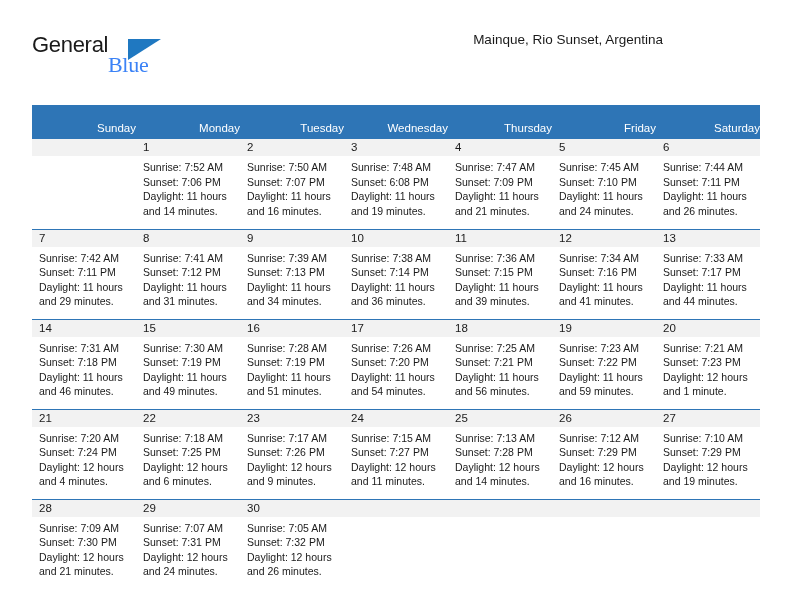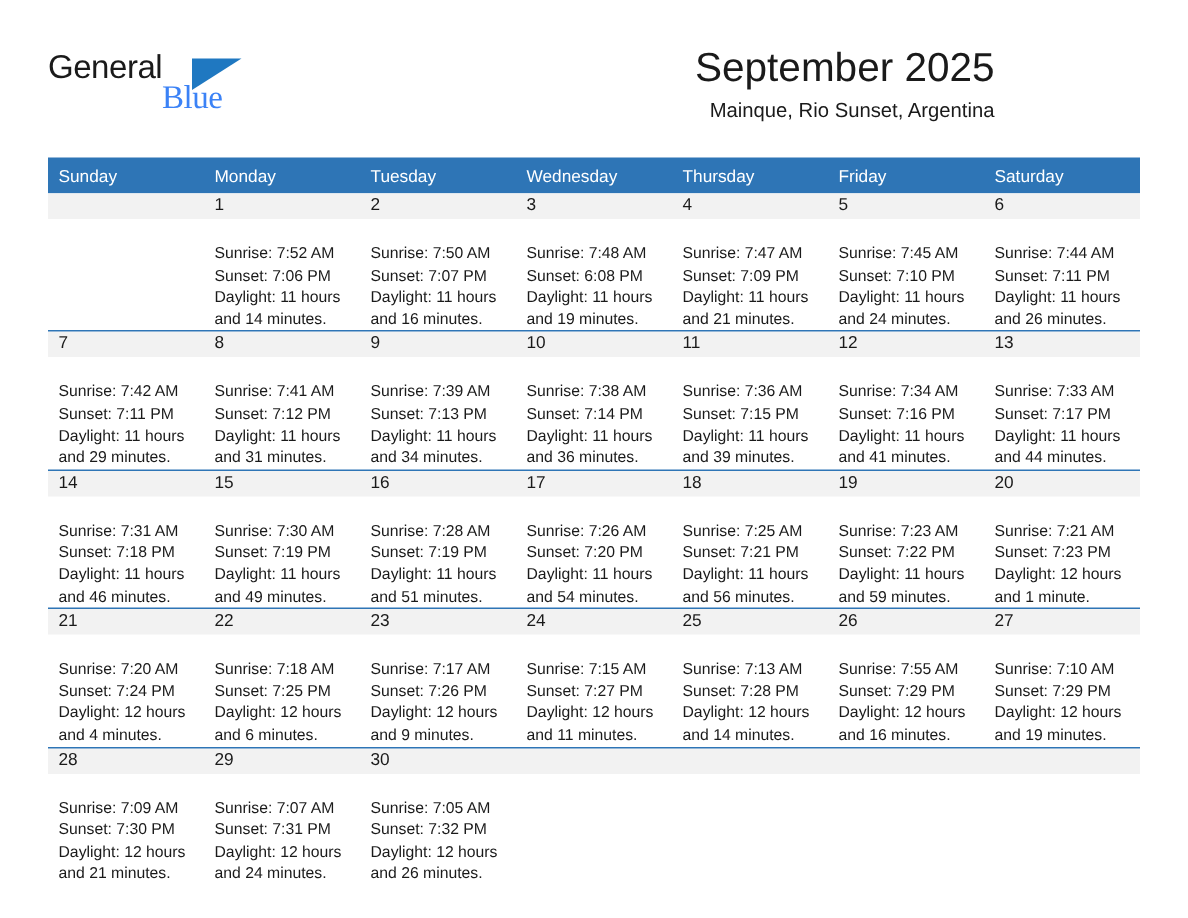--- a/index.html
+++ b/index.html
@@ -98,22 +98,22 @@
     width: 728px;
     border-collapse: collapse;
     table-layout: fixed;
   }
 
   .cal-table th {
     background: #2e75b6;
     color: #ffffff;
     font-size: 11.5px;
     font-weight: normal;
-    text-align: left;
-    padding: 7px 0 5px 7px;
+    text-align: right;
+    padding: 17px 0 5px 7px;
     height: 19px;
     box-sizing: border-box;
     margin-top: 16px;
   }
 
   .cal-table td {
     vertical-align: top;
     padding: 0;
     border-top: 1px solid #2e75b6;
     background: #ffffff;
@@ -135,41 +135,39 @@
   }
   td.empty .daynum-band {
     background: #f2f2f2;
   }
 
   .cell-lines {
     padding: 4px 6px 0 7px;
     font-size: 10.5px;
     line-height: 14.6px;
     color: #1a1a1a;
-    margin-top: 12px;
   }
   .cell-lines div {
     white-space: nowrap;
   }
 </style>
 </head>
 <body>
 
 <div class="page">
 
   <div class="header">
 
     <div class="logo">
       <span class="logo-general">General</span>
       <span class="logo-triangle"></span>
       <span class="logo-blue">Blue</span>
     </div>
 
     <div class="title-block">
-      <div class="title">September 2025</div>
       <div class="subtitle">Mainque, Rio Sunset, Argentina</div>
     </div>
 
   </div>
 
   <div class="calendar">
     <table class="cal-table">
       <thead>
         <tr id="weekday-row">
             <th>Sunday</th>
@@ -414,21 +412,21 @@
               <div class="cell-lines">
                 <div>Sunrise: 7:13 AM</div>
                 <div>Sunset: 7:28 PM</div>
                 <div>Daylight: 12 hours</div>
                 <div>and 14 minutes.</div>
               </div>
             </td>
             <td>
               <div class="daynum-band">26</div>
               <div class="cell-lines">
-                <div>Sunrise: 7:55 AM</div>
+                <div>Sunrise: 7:12 AM</div>
                 <div>Sunset: 7:29 PM</div>
                 <div>Daylight: 12 hours</div>
                 <div>and 16 minutes.</div>
               </div>
             </td>
             <td>
               <div class="daynum-band">27</div>
               <div class="cell-lines">
                 <div>Sunrise: 7:10 AM</div>
                 <div>Sunset: 7:29 PM</div>

